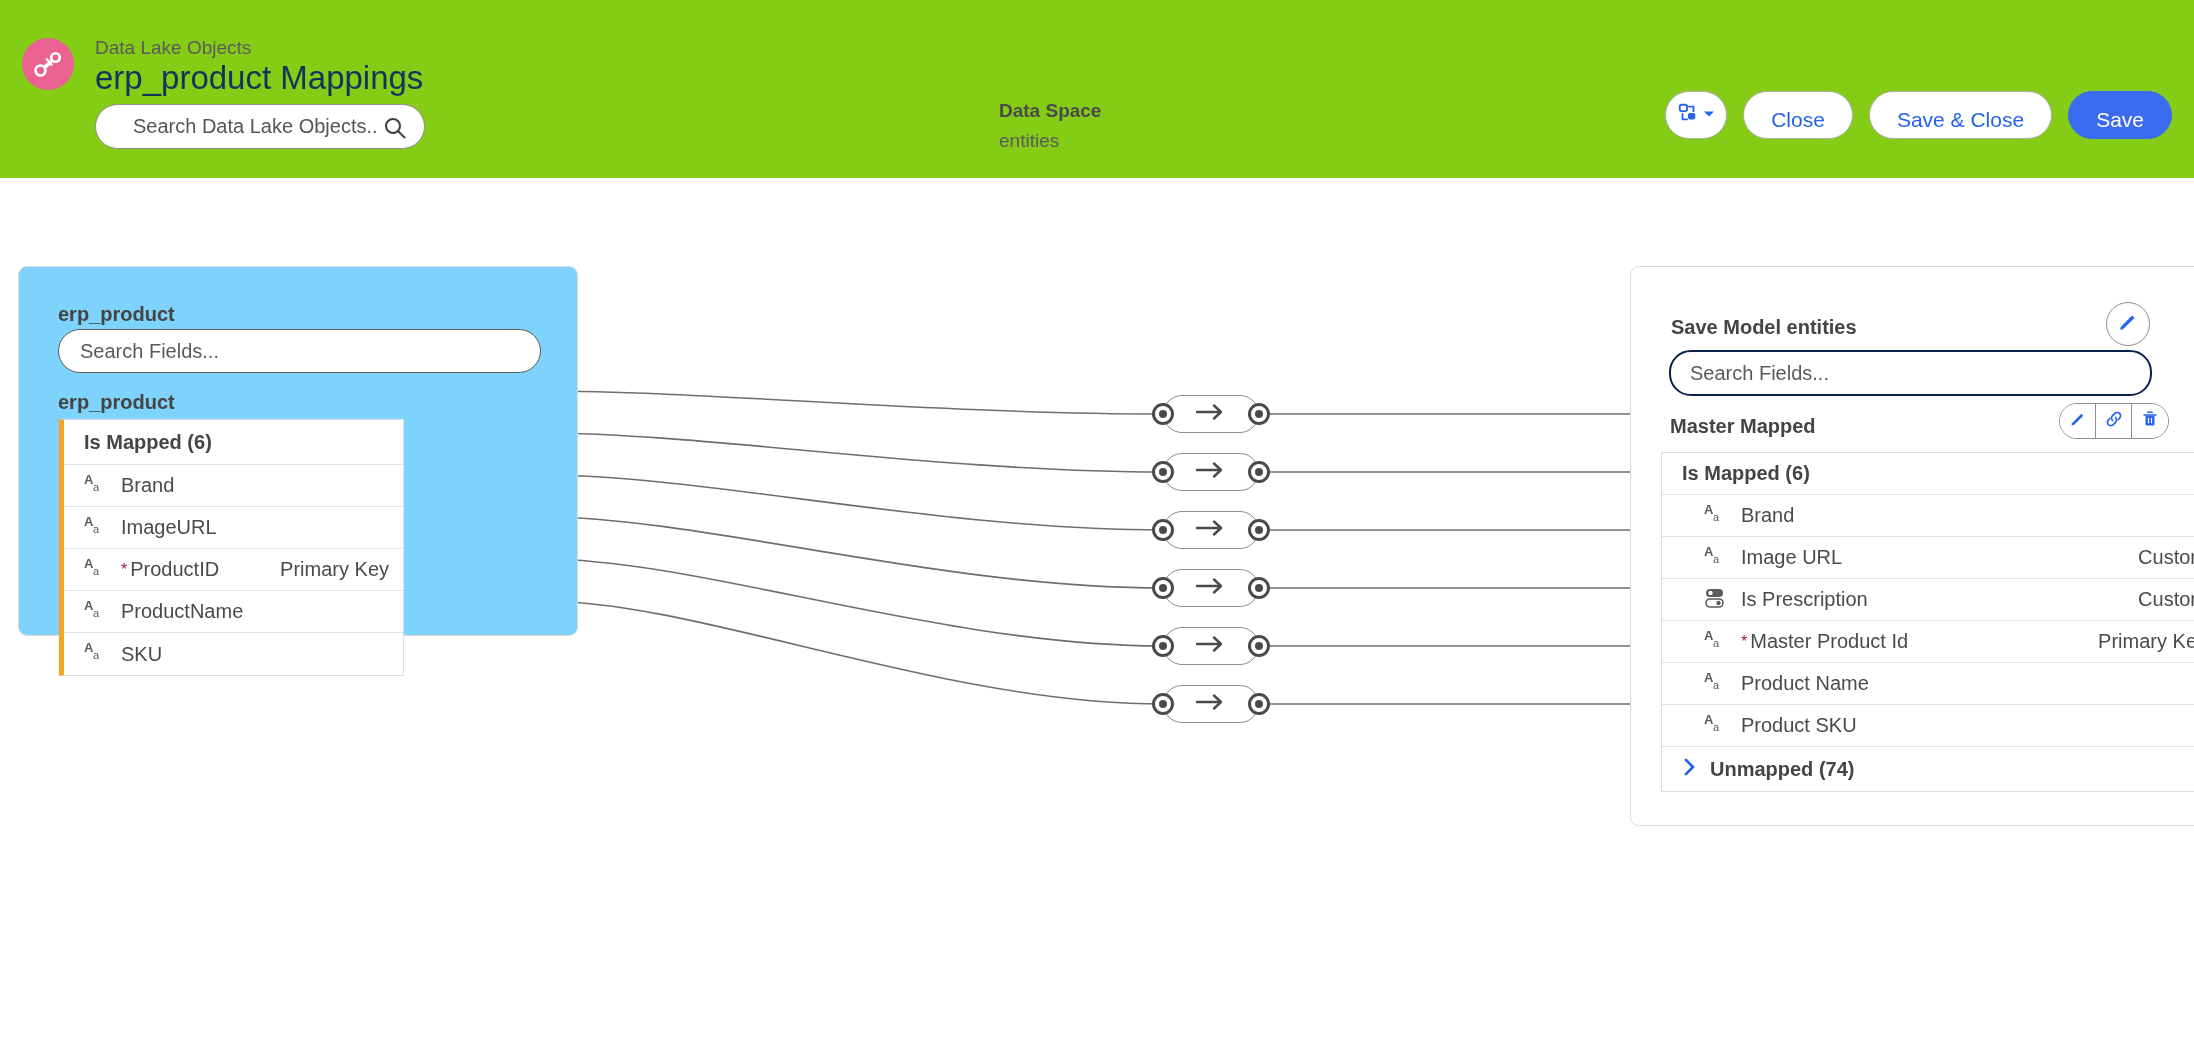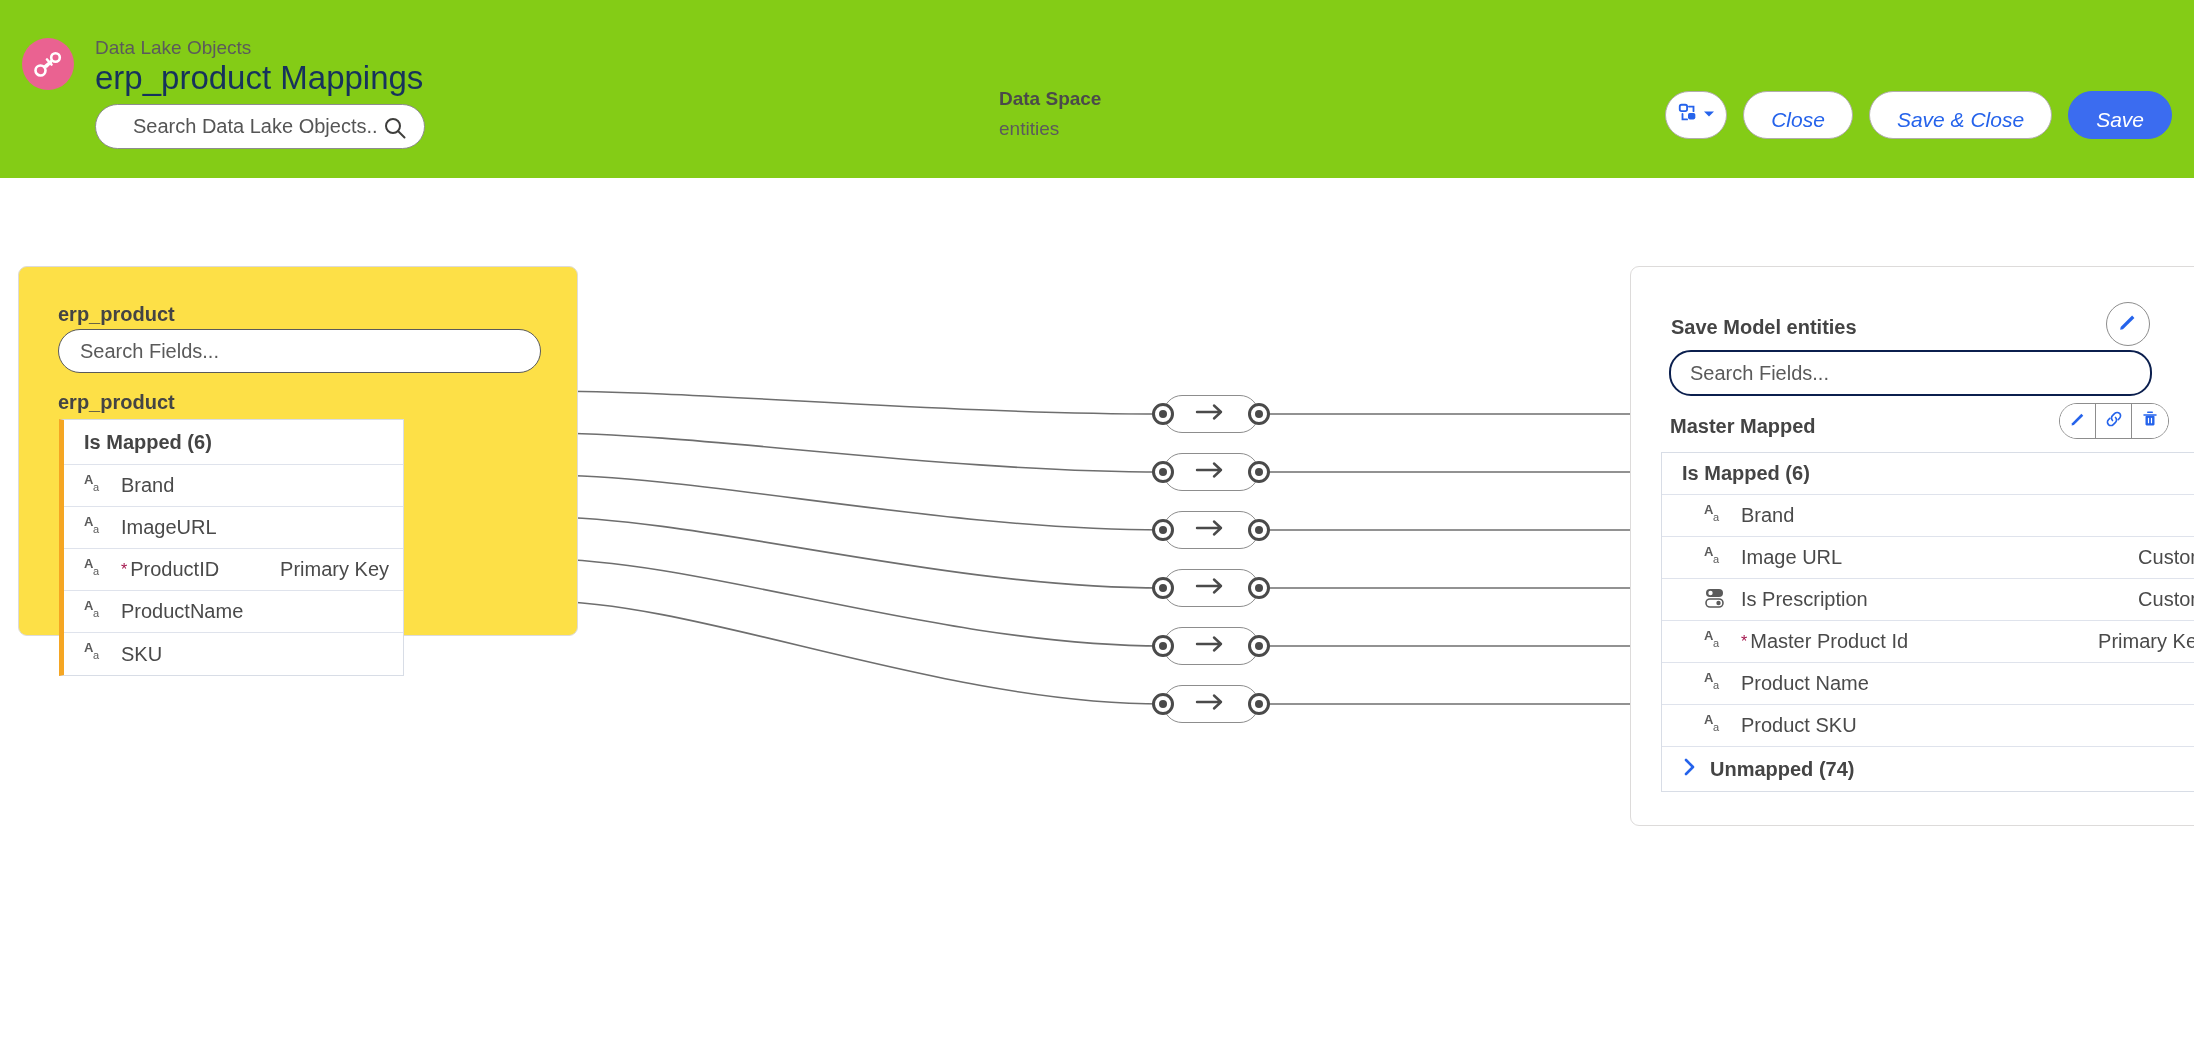--- a/index.html
+++ b/index.html
@@ -41,34 +41,34 @@
   #dlo-search input {
     position: absolute; left: 18px; top: 0;
     width: 285px; height: 43px;
     border: 0; outline: 0; background: transparent;
     padding-left: 19px; font-size: 20px; color: #3e3e3c;
     font-family: "Liberation Sans", sans-serif;
   }
   #dlo-search input::placeholder { color: #555555; }
   #dlo-search-icon { position: absolute; right: 17px; top: 11px; }
 
-  #dataspace { position: absolute; left: 999px; top: 88px; }
+  #dataspace { position: absolute; left: 999px; top: 100px; }
   #dataspace-label { font-size: 19px; font-weight: bold; color: #4a4a4a; }
   #dataspace-value { font-size: 19px; color: #5b5b5b; margin-top: 8px; }
 
   #header-actions {
     position: absolute; right: 22px; top: 91px;
     display: flex; align-items: center; gap: 16px;
   }
   .hdr-btn {
     height: 48px; border-radius: 24px;
     border: 1px solid #b0adab; background: #ffffff;
     color: #2563eb; font-size: 21px;
     font-family: "Liberation Sans", sans-serif;
-    padding: 16px 27px; cursor: pointer; white-space: nowrap; font-style: italic;
+    padding: 16px 27px; cursor: pointer; white-space: nowrap;
   }
   .hdr-btn.primary {
     background: #3b6cf0; border-color: #3b6cf0; color: #ffffff;
   }
   #relationship-btn {
     height: 48px; width: 62px; border-radius: 24px;
     border: 1px solid #b0adab; background: #ffffff;
     display: flex; align-items: center; justify-content: center; gap: 4px;
     cursor: pointer;
   }
@@ -77,21 +77,21 @@
   #canvas {
     position: absolute; left: 0; top: 218px;
     width: 2194px; height: 838px; background: #ffffff;
   }
   #wires { position: absolute; left: 0; top: 0; width: 2194px; height: 838px; }
 
   
   #left-card {
     position: absolute; left: 18px; top: 48px;
     width: 560px; height: 370px;
-    background: #fde047; border: 1px solid #dddbda; border-radius: 9px;
+    background: #7dd3fc; border: 1px solid #dddbda; border-radius: 9px;
   }
   #left-obj-name {
     position: absolute; left: 39px; top: 36px;
     font-size: 20px; font-weight: bold; color: #444444;
   }
   #left-search {
     position: absolute; left: 39px; top: 62px;
     width: 483px; height: 44px;
     border: 1px solid #5a5a5a; border-radius: 22px; background: #ffffff;
   }

